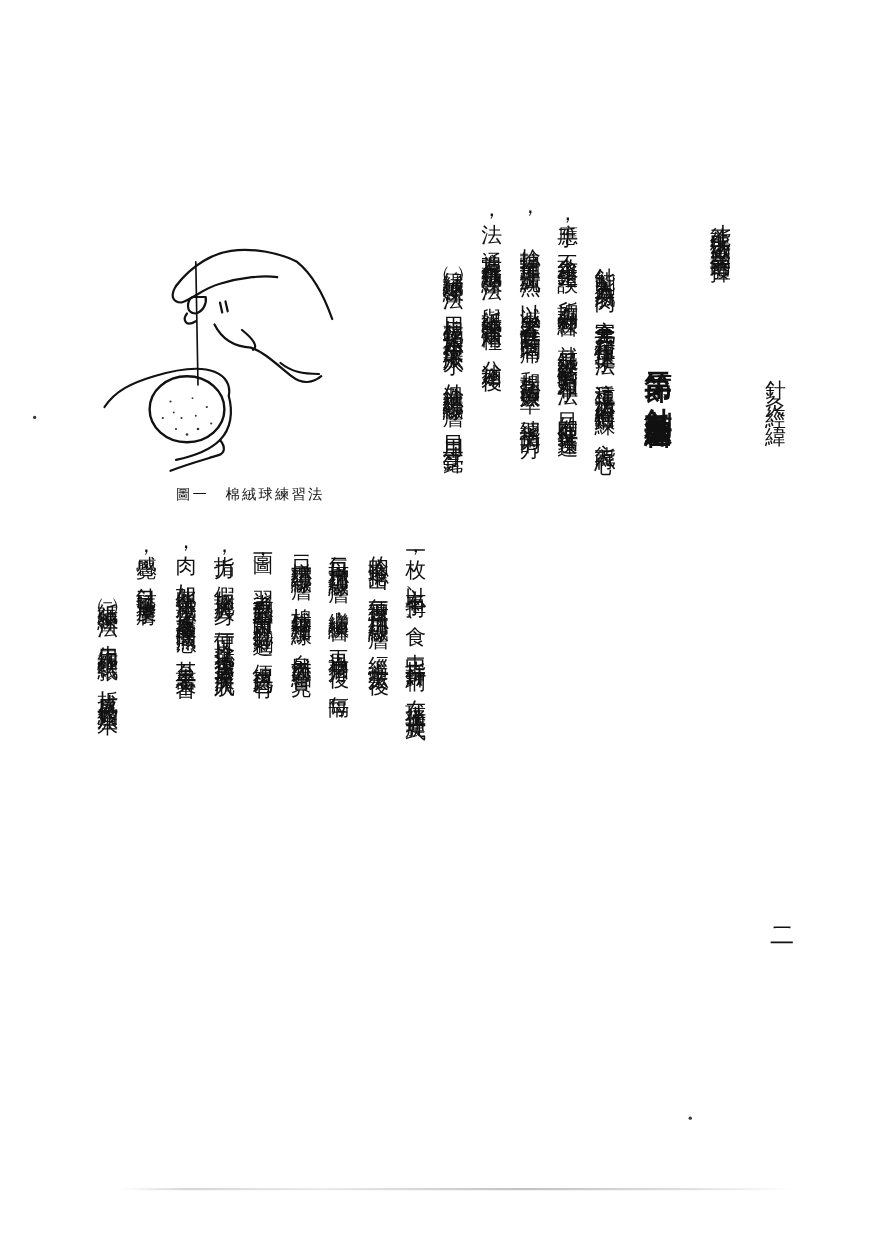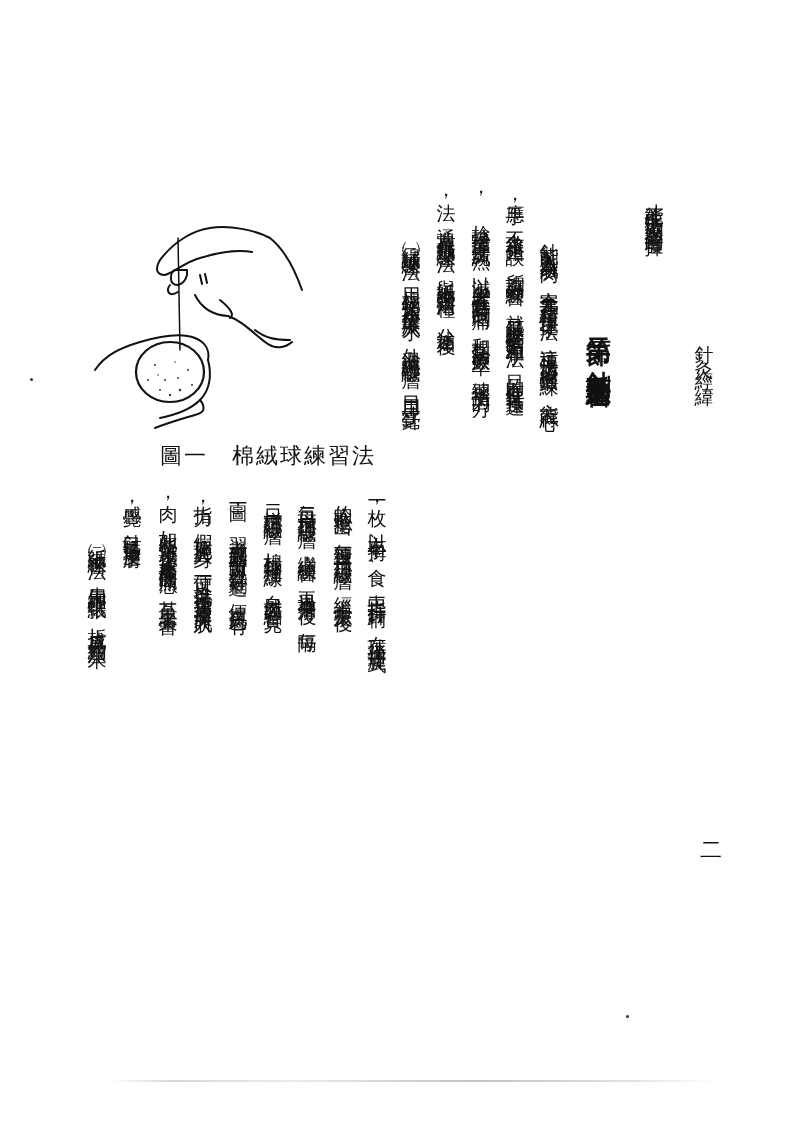--- a/index.html
+++ b/index.html
@@ -3,21 +3,21 @@
 <meta charset="utf-8">
 <style>
   html, body { margin:0; padding:0; background:#ffffff; }
   body { width:793px; height:1122px; position:relative; overflow:hidden;
          font-family:"DejaVu Serif", serif; color:#111; }
   .col { position:absolute; writing-mode:vertical-rl; text-orientation:upright;
          font-size:19px; line-height:19px; letter-spacing:3.2px; white-space:nowrap; }
   .running-head { font-size:19px; letter-spacing:14px; }
   .heading { font-size:25px; font-weight:bold; letter-spacing:2px; }
   .page-num { position:absolute; left:700px; top:835px; font-size:22px; }
-  .caption { position:absolute; left:160px; top:441px; font-size:22px; letter-spacing:2px; white-space:nowrap; }
+  .caption { position:absolute; left:160px; top:441px; font-size:13px; letter-spacing:2px; white-space:nowrap; }
   .figure { position:absolute; left:60px; top:190px; width:300px; height:240px; }
   .scan-line { position:absolute; left:110px; top:1080px; width:610px; height:2px;
                background:linear-gradient(90deg,#fff 0%,#bbb 10%,#ddd 30%,#999 60%,#ccc 85%,#fff 100%); opacity:.6; }
   .speck { position:absolute; width:3px; height:3px; background:#333; border-radius:50%; }
 </style>
 </head>
 <body>
 
 <div class="col running-head" style="left:695px; top:330px;">針灸經緯</div>
 

